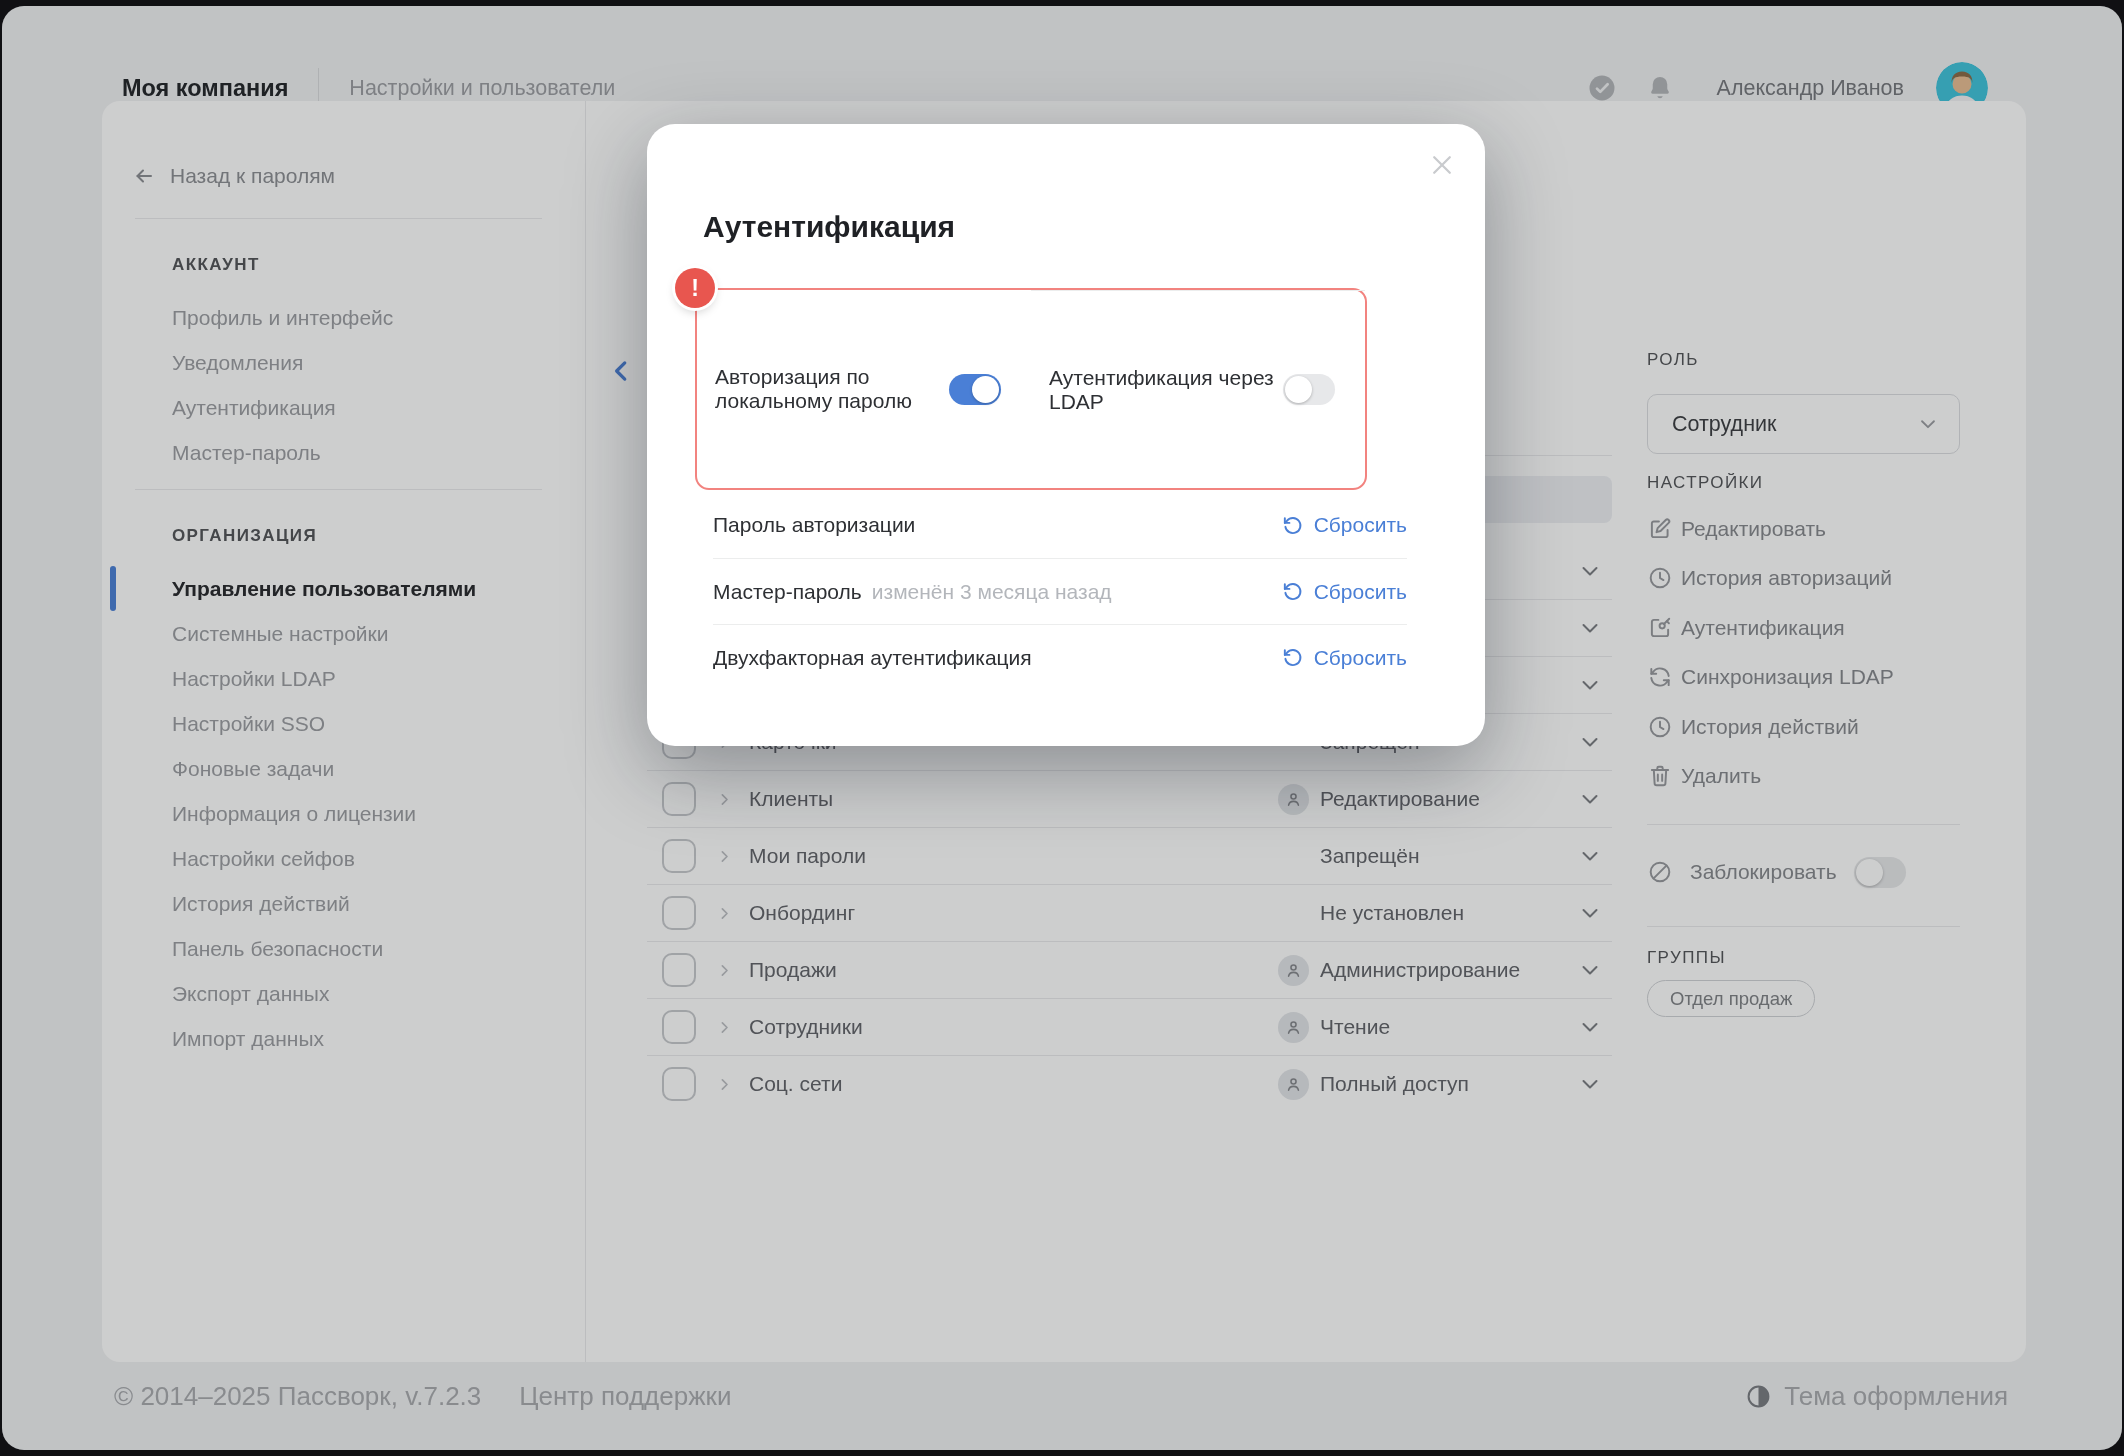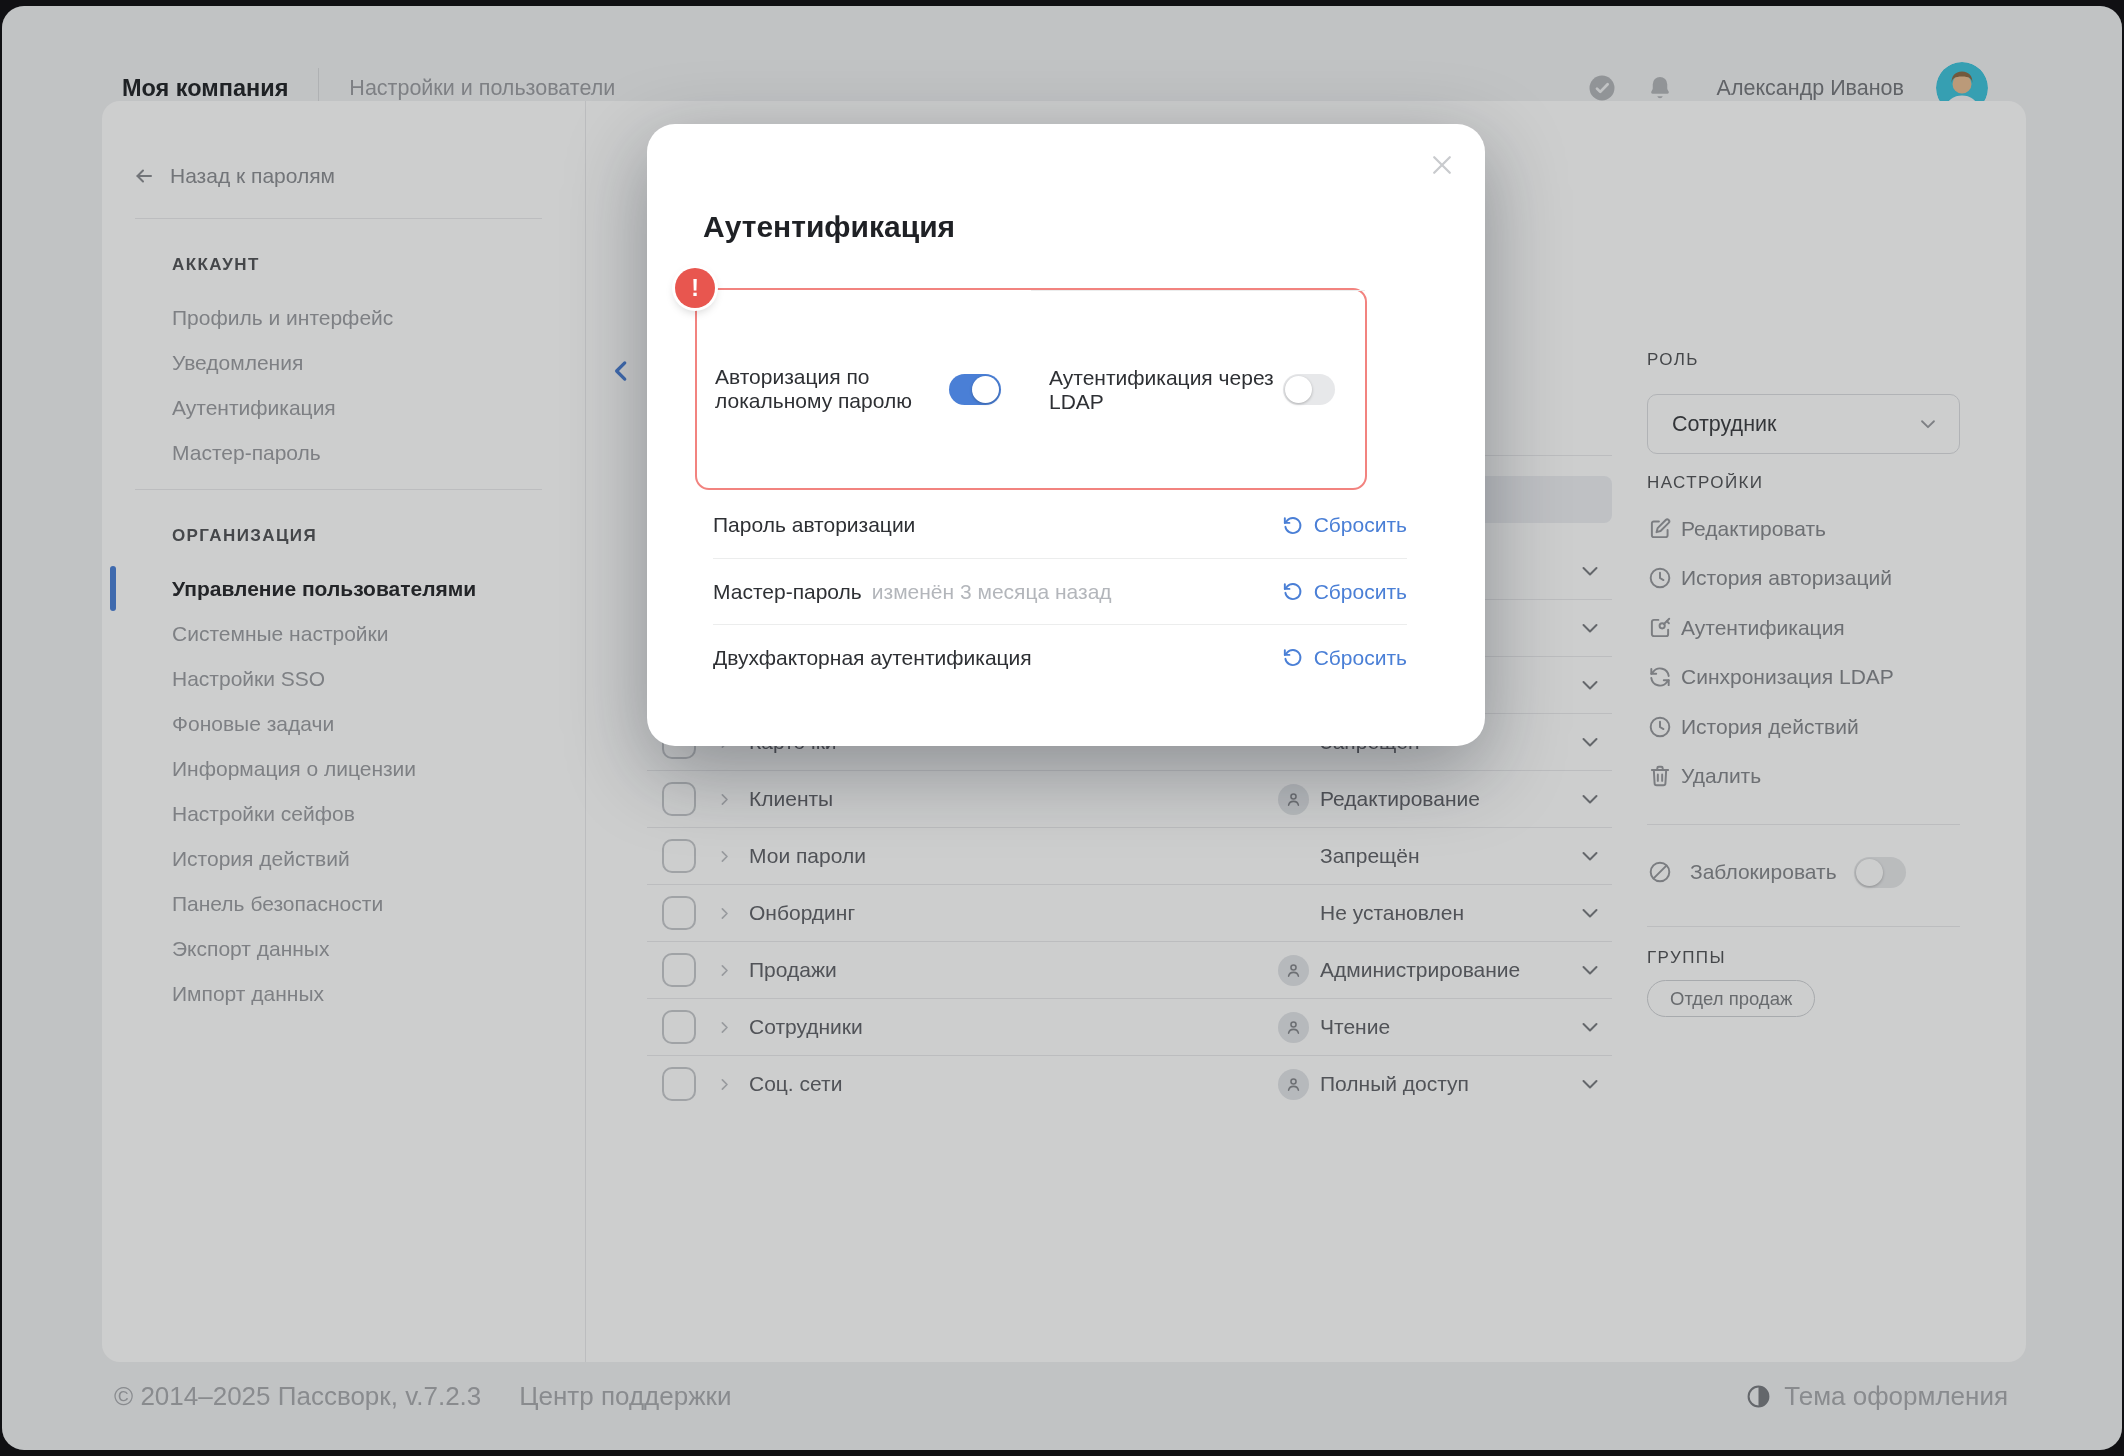--- a/index.html
+++ b/index.html
@@ -155,20 +155,21 @@
           <div class="sb-item">Профиль и интерфейс</div>
           <div class="sb-item">Уведомления</div>
           <div class="sb-item">Аутентификация</div>
           <div class="sb-item">Мастер-пароль</div>
         </div>
         <div class="sb-sec">
           <div class="sb-divider"></div>
           <div class="sb-header">ОРГАНИЗАЦИЯ</div>
           <div class="sb-item active">Управление пользователями</div>
           <div class="sb-item">Системные настройки</div>
+          <div class="sb-item">Настройки LDAP</div>
           <div class="sb-item">Настройки SSO</div>
           <div class="sb-item">Фоновые задачи</div>
           <div class="sb-item">Информация о лицензии</div>
           <div class="sb-item">Настройки сейфов</div>
           <div class="sb-item">История действий</div>
           <div class="sb-item">Панель безопасности</div>
           <div class="sb-item">Экспорт данных</div>
           <div class="sb-item">Импорт данных</div>
         </div>
       </nav>

